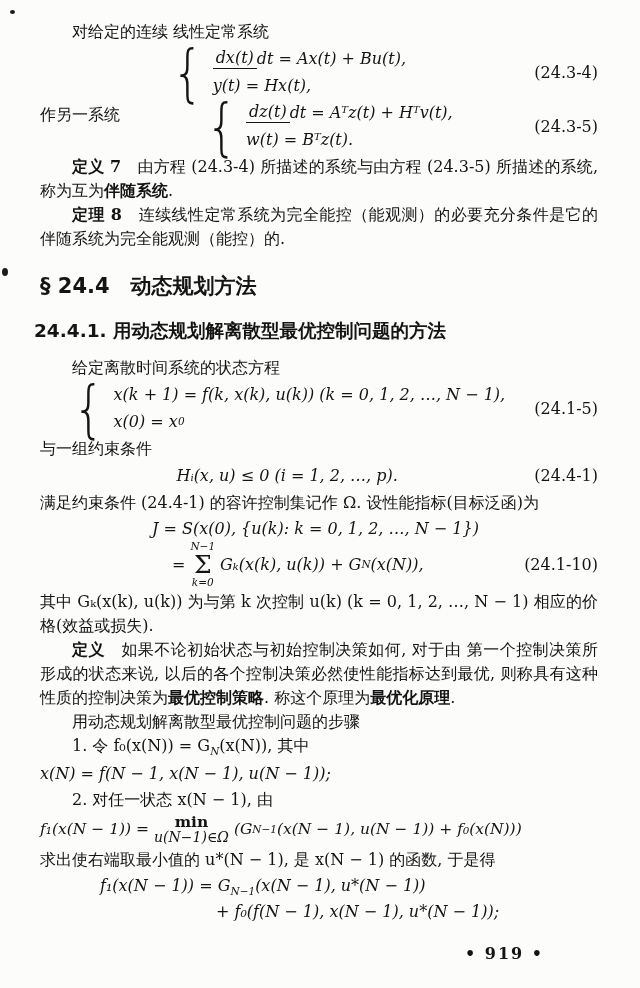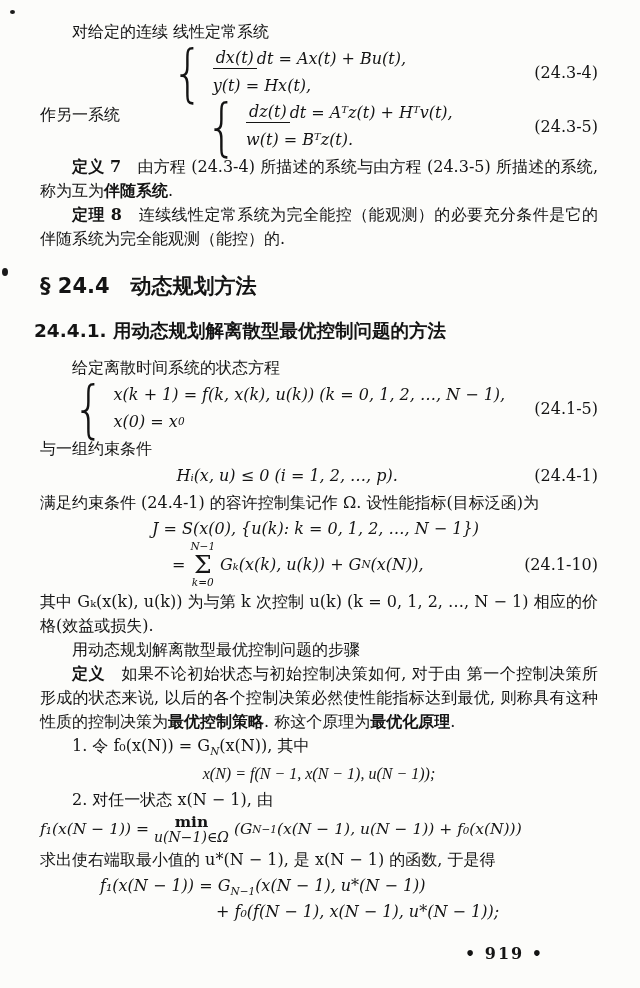--- a/index.html
+++ b/index.html
@@ -50,21 +50,21 @@
 
   .h-section { text-align:left; font-weight:bold; font-size:21px; margin:20px 0 14px; font-family:"DejaVu Sans","DejaVu Serif",sans-serif; }
   .h-sub { font-weight:bold; font-size:18.5px; margin:0 0 12px; margin-left:-6px; font-family:"DejaVu Sans","DejaVu Serif",sans-serif; }
 
   .eqblock { margin:2px 0; }
   .jline1 { margin-left:112px; white-space:nowrap; }
   .jline2row { display:flex; align-items:center; }
   .jline2 { margin-left:132px; display:flex; align-items:center; white-space:nowrap; }
   .jline2row .eqtag { margin-left:auto; }
 
-  .center-eq { text-align:center; white-space:nowrap; margin:2px 0;font-family:Liberation Serif, serif; }
+  .center-eq { text-align:left; white-space:nowrap; margin:2px 0; }
   .minline { display:flex; align-items:center; white-space:nowrap; margin:2px 0; font-size:15.5px; }
   .fin1 { margin-left:60px; white-space:nowrap; }
   .fin2 { margin-left:176px; white-space:nowrap; }
 
   .footer { position:absolute; right:96px; bottom:22px; font-weight:bold; letter-spacing:2px; }
 
   .speck { position:absolute; background:#1a1a1a; border-radius:50%; }
 </style>
 </head>
 <body>
@@ -162,23 +162,23 @@
         <span>Gₖ(x(k), u(k)) + G</span>
           <sub class="m">N</sub>
           <span>(x(N)),</span>
       </div>
       <span class="eqtag">(24.1-10)</span>
     </div>
   </div>
 
   <p class="para">其中 Gₖ(x(k), u(k)) 为与第 k 次控制 u(k) (k = 0, 1, 2, …, N − 1) 相应的价格(效益或损失).</p>
 
+  <p class="para indent"><span class="bold">定义</span><span>　如果不论初始状态与初始控制决策如何, 对于由 第一个控制决策所形成的状态来说, 以后的各个控制决策必然使性能指标达到最优, 则称具有这种性质的控制决策为</span><span class="bold">最优控制策略</span><span>. 称这个原理为</span><span class="bold">最优化原理</span><span>.</span></p>
+
   <p class="para indent">用动态规划解离散型最优控制问题的步骤</p>
-
-  <p class="para indent"><span class="bold">定义</span><span>　如果不论初始状态与初始控制决策如何, 对于由 第一个控制决策所形成的状态来说, 以后的各个控制决策必然使性能指标达到最优, 则称具有这种性质的控制决策为</span><span class="bold">最优控制策略</span><span>. 称这个原理为</span><span class="bold">最优化原理</span><span>.</span></p>
 
   <p class="para indent"><span>1. 令 f₀(x(N)) = G</span><sub class="m">N</sub><span>(x(N)), 其中</span></p>
 
   <div class="center-eq math">x(N) = f(N − 1, x(N − 1), u(N − 1));</div>
 
   <p class="para indent">2. 对任一状态 x(N − 1), 由</p>
 
   <div class="minline math">
     <span>f₁(x(N − 1)) =</span>
     <span class="minstack">

